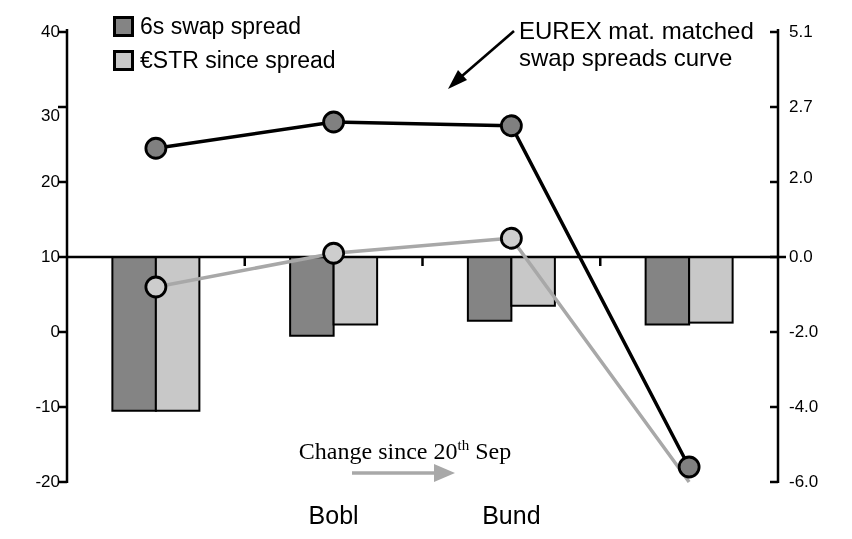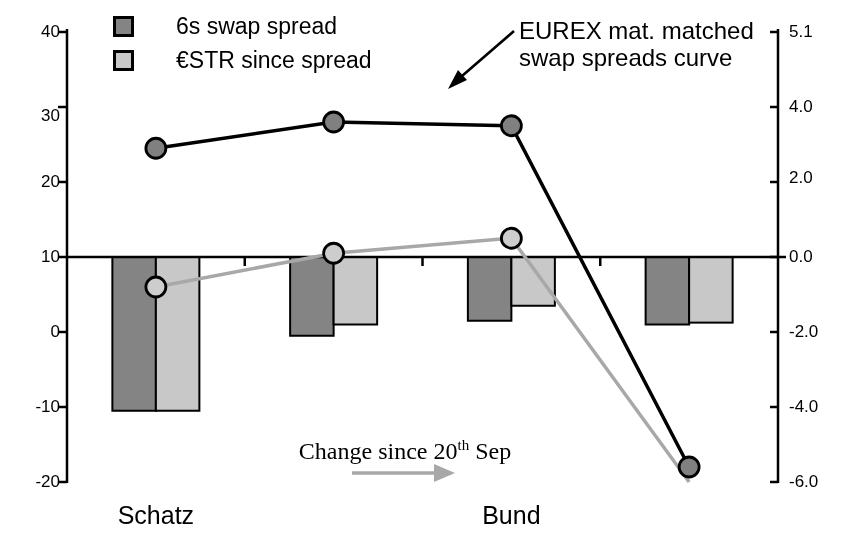--- a/index.html
+++ b/index.html
@@ -5,21 +5,21 @@
   html,body{margin:0;padding:0;background:#fff;}
   body{width:852px;height:539px;position:relative;overflow:hidden;
        font-family:"Liberation Sans",sans-serif;color:#000;}
   #chart-root{position:absolute;left:0;top:0;width:852px;height:539px;}
   svg{position:absolute;left:0;top:0;}
   .tick-label{position:absolute;font-size:17px;line-height:28px;white-space:nowrap;}
   .left-tick{width:60px;text-align:right;left:0;}
   .right-tick{left:789px;text-align:left;}
   .cat-label{width:140px;text-align:center;top:501px;font-size:25px;}
   #legend{position:absolute;left:113px;top:9px;}
-  .legend-row{display:flex;align-items:center;height:34px;gap:36px;}
+  .legend-row{display:flex;align-items:center;height:34px;}
   .legend-swatch{width:15px;height:15px;border:3px solid #000;margin-right:6px;flex:0 0 auto;}
   .legend-label{font-size:23px;white-space:nowrap;}
   #curve-annotation{position:absolute;left:519px;top:17px;font-size:24px;line-height:27px;white-space:nowrap;}
   #change-annotation{position:absolute;left:270px;top:437px;width:270px;text-align:center;font-size:24px;white-space:nowrap;font-family:Liberation Serif, serif;}
   #change-annotation sup{font-size:15px;}
 </style>
 </head>
 <body>
 
 <div id="chart-root">
@@ -87,21 +87,21 @@
   <div id="change-annotation"><span>Change since 20</span><sup>th</sup><span> Sep</span></div>
 
 <div class="tick-label left-tick" style="top: 18px;">40</div>
     <div class="tick-label left-tick" style="top: 102px;">30</div>
     <div class="tick-label left-tick" style="top: 168px;">20</div>
     <div class="tick-label left-tick" style="top: 243px;">10</div>
     <div class="tick-label left-tick" style="top: 318px;">0</div>
     <div class="tick-label left-tick" style="top: 393px;">-10</div>
     <div class="tick-label left-tick" style="top: 468px;">-20</div>
     <div class="tick-label right-tick" style="top: 18px;">5.1</div>
-    <div class="tick-label right-tick" style="top: 93px;">4.0</div>
+    <div class="tick-label right-tick" style="top: 93px;">2.7</div>
     <div class="tick-label right-tick" style="top: 164px;">2.0</div>
     <div class="tick-label right-tick" style="top: 243px;">0.0</div>
     <div class="tick-label right-tick" style="top: 318px;">-2.0</div>
     <div class="tick-label right-tick" style="top: 393px;">-4.0</div>
     <div class="tick-label right-tick" style="top: 468px;">-6.0</div>
-    <div class="tick-label cat-label" style="left: 85.875px;">Schatz</div>
+    <div class="tick-label cat-label" style="left: 263.625px;">Bobl</div>
     <div class="tick-label cat-label" style="left: 441.375px;">Bund</div>
   </div>
 
 </body></html>

